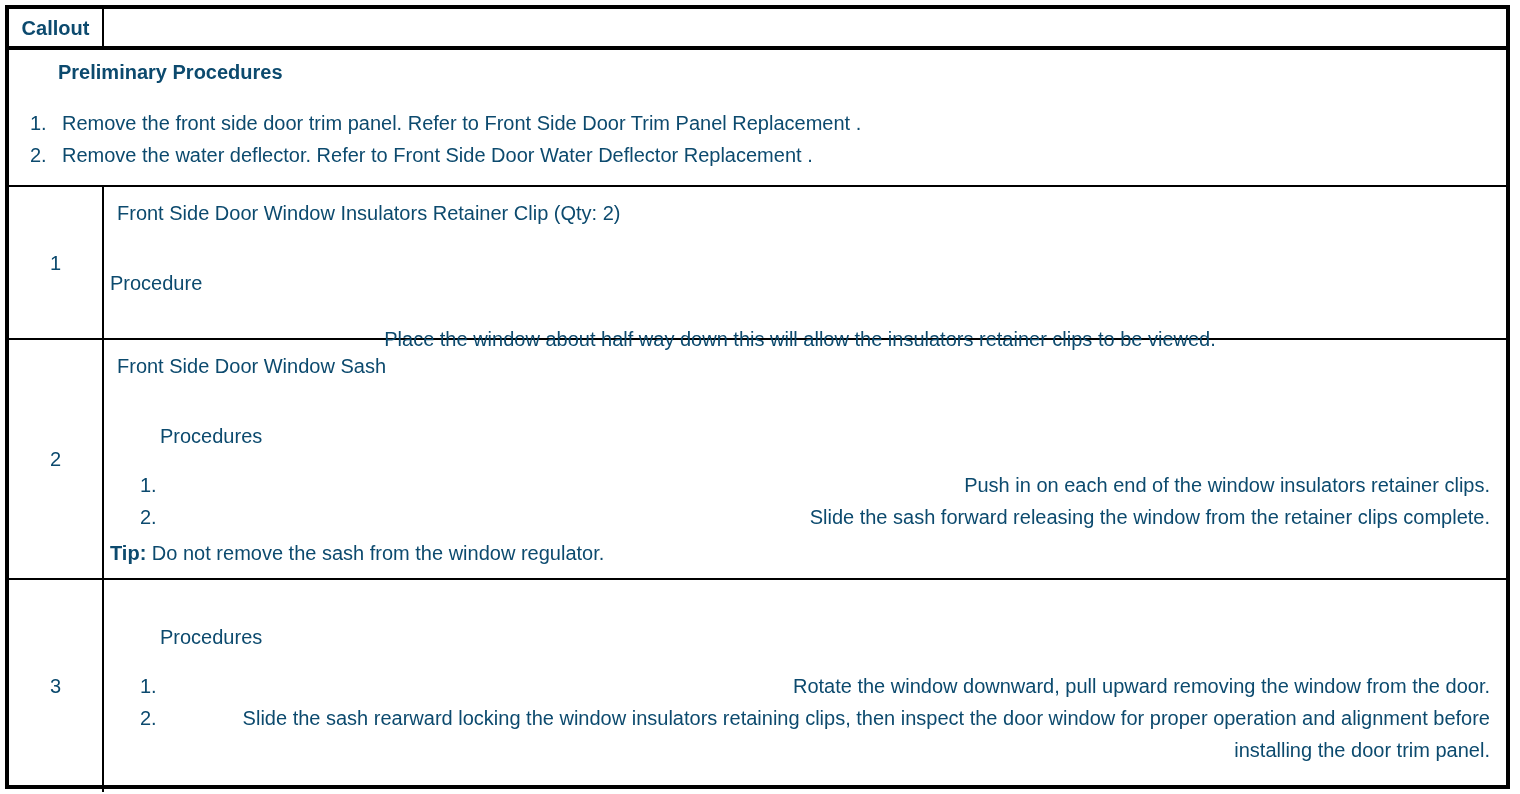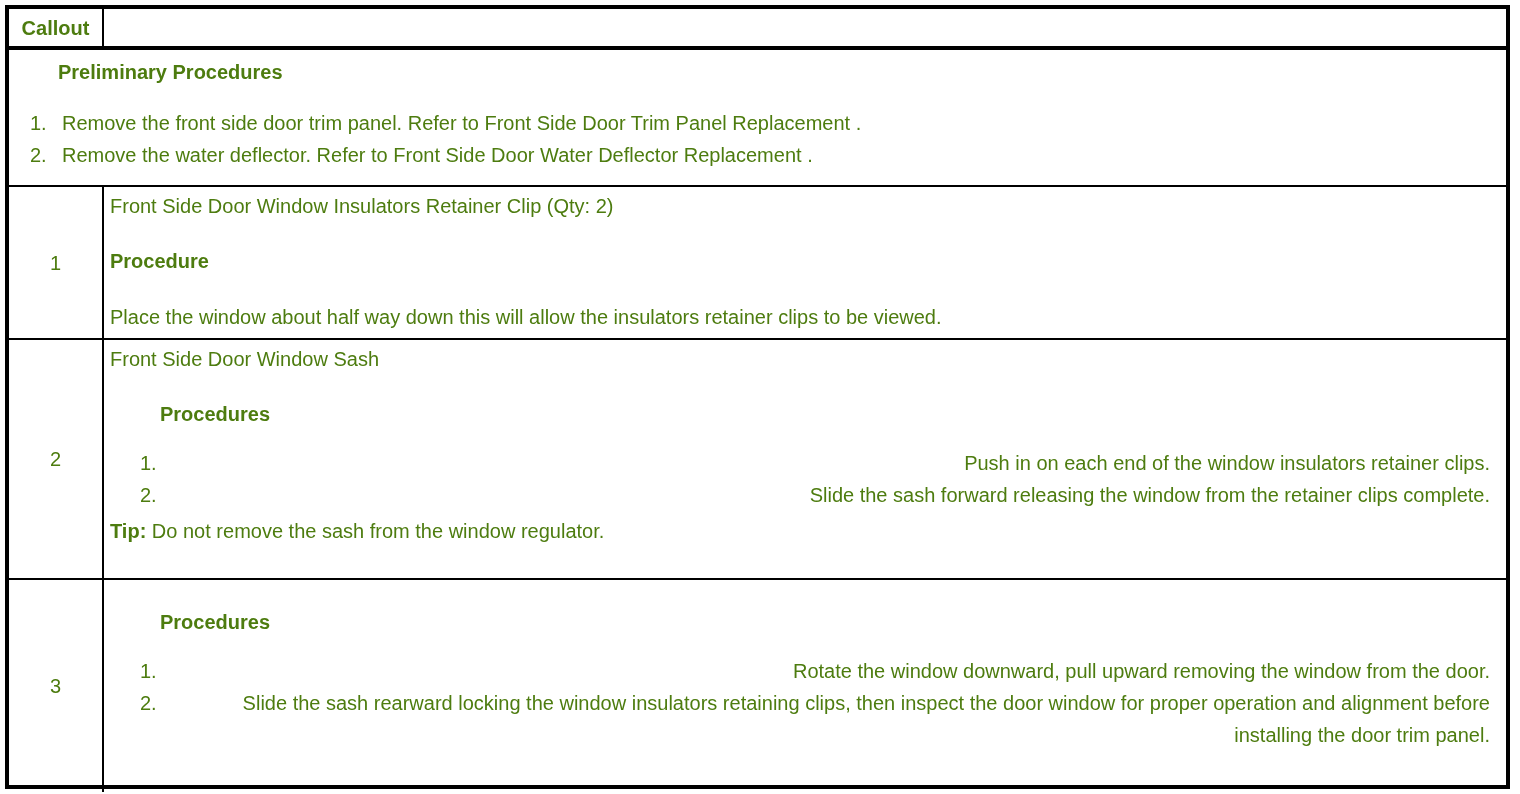--- a/index.html
+++ b/index.html
@@ -6,21 +6,21 @@
     margin: 0;
     padding: 0;
     background: #ffffff;
   }
   .page {
     position: relative;
     width: 1520px;
     height: 794px;
     background: #ffffff;
     font-family: "Liberation Sans", sans-serif;
-    color: #4d7c0f;
+    color: #0c4a6e;
   }
   .doc-table {
     position: absolute;
     left: 5px;
     top: 5px;
     width: 1505px;
     height: 784px;
     box-sizing: border-box;
     border: 4px solid #000000;
     font-size: 20px;
@@ -75,27 +75,27 @@
   }
   .prelim-steps { margin-top: 19px; }
   .prelim-step {
     display: flex;
     padding-left: 21px;
   }
   .prelim-step .step-num { flex: 0 0 32px; width: 32px; }
   .prelim-step .step-text { flex: 1; }
 
   
-  .comp-title { margin: 0; }
+  .comp-title { margin: 7px; }
   .proc-heading {
-    font-weight: bold;
-    margin-top: 23px;
+    font-weight: normal;
+    margin-top: 38px;
   }
   .proc-heading.indented { margin-left: 50px; }
-  .proc-text { margin-top: 24px; }
+  .proc-text { margin-top: 24px; text-align: center; }
   .proc-steps { margin-top: 17px; }
   .proc-step {
     display: flex;
     padding-left: 30px;
   }
   .proc-step .step-num { flex: 0 0 30px; width: 30px; }
   .proc-step .step-text { flex: 1; text-align: right; }
   .tip-line { margin-top: 4px; }
 </style>
 </head>

